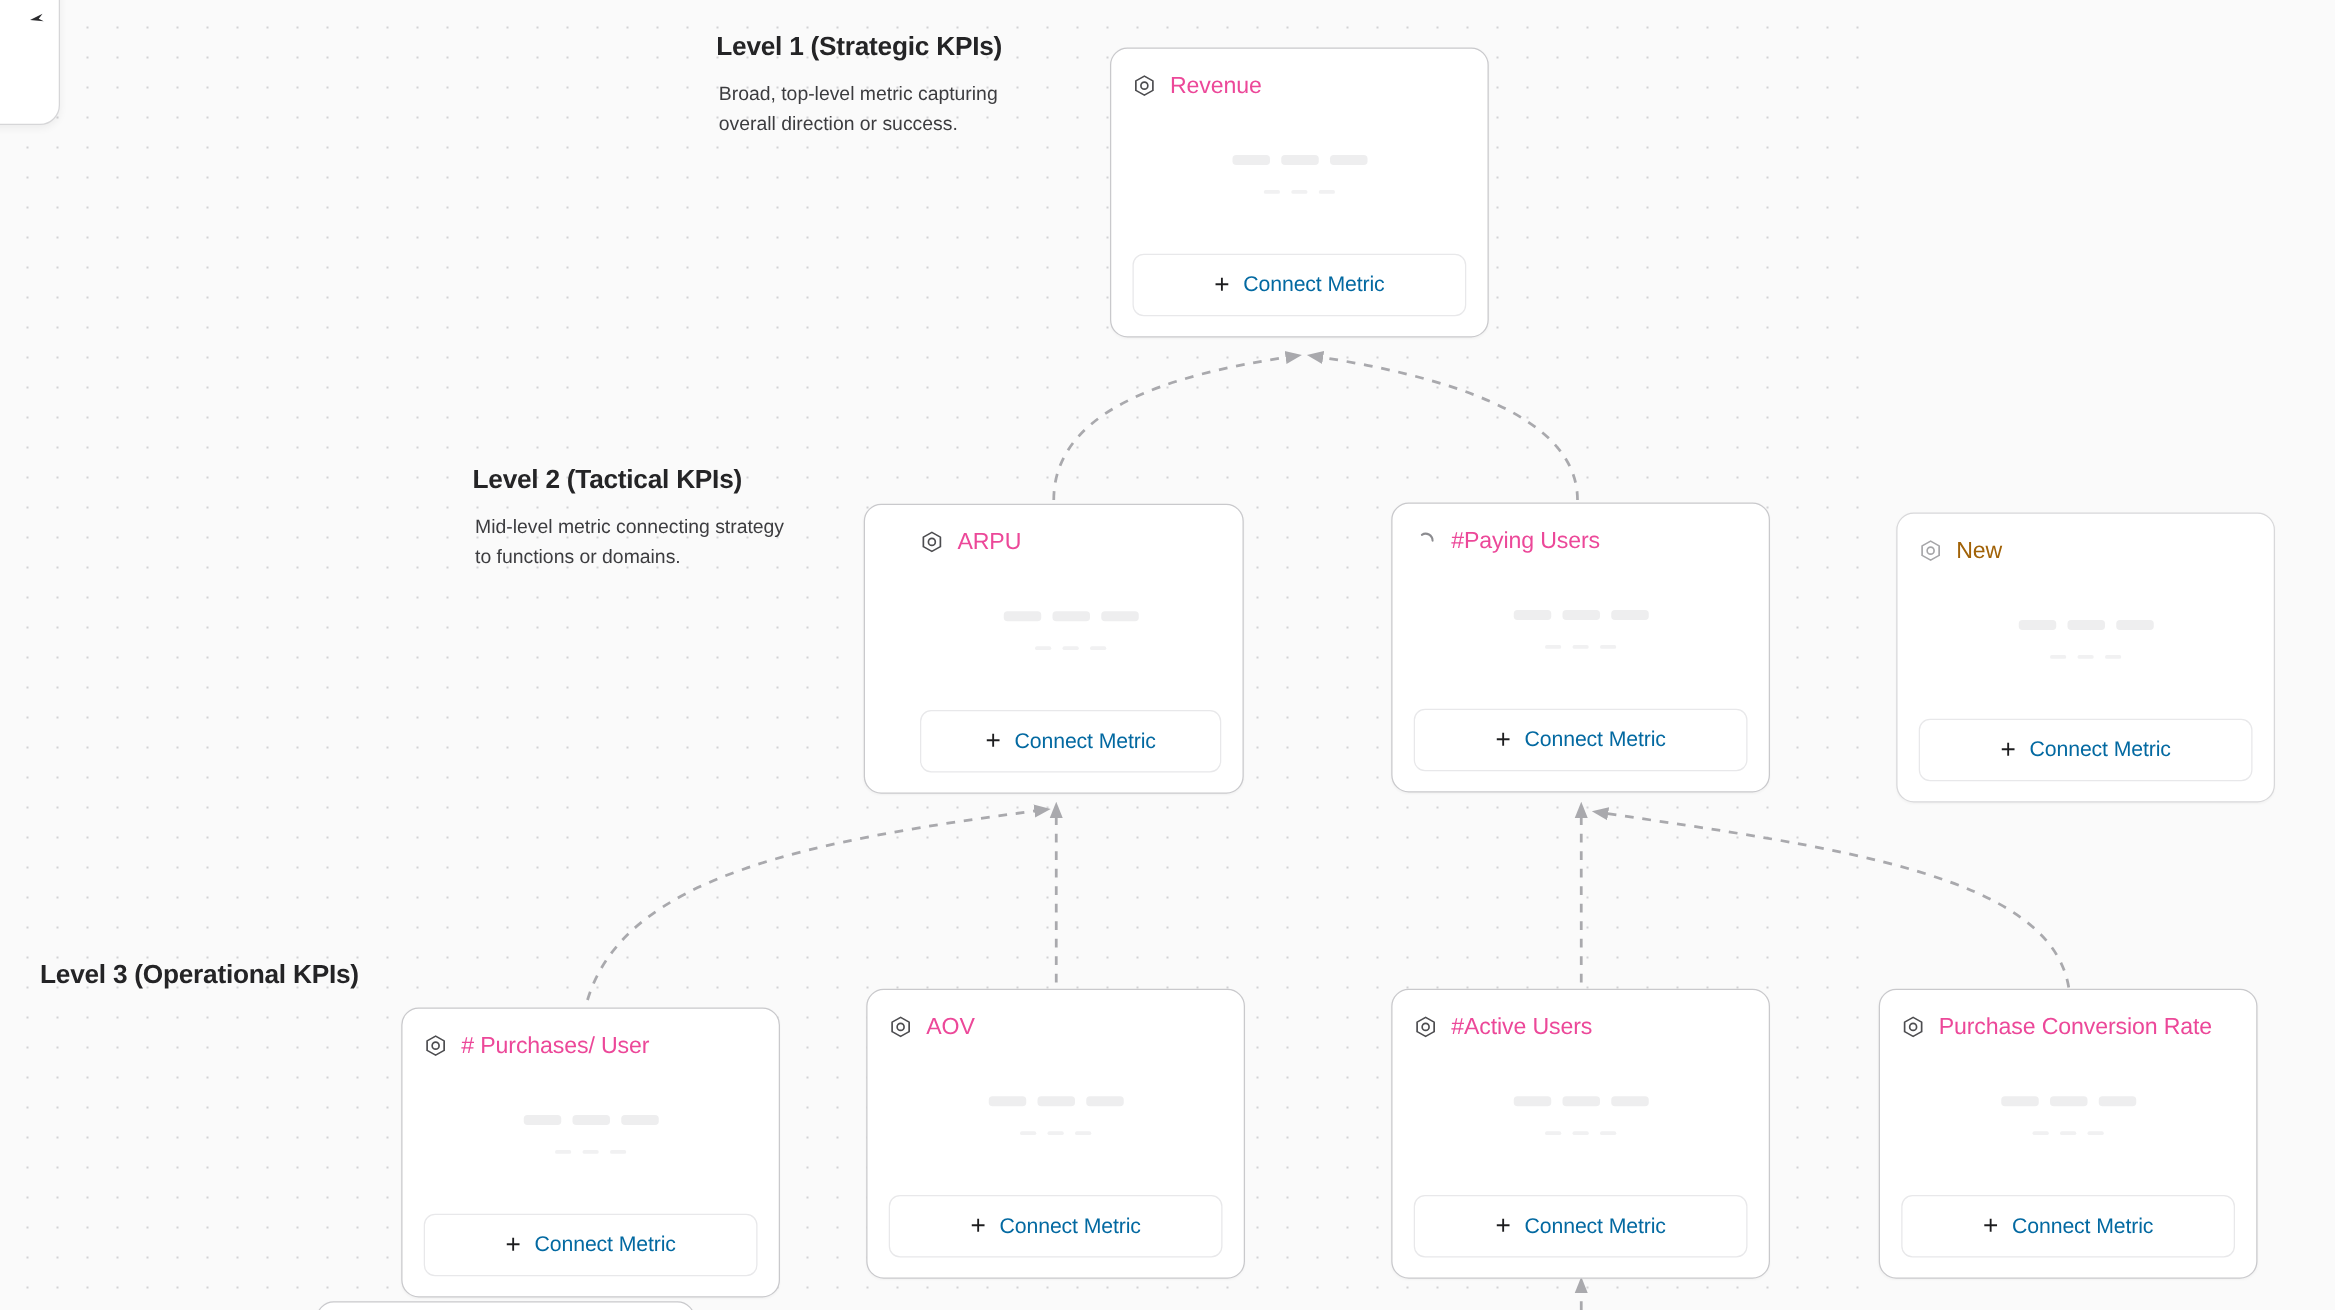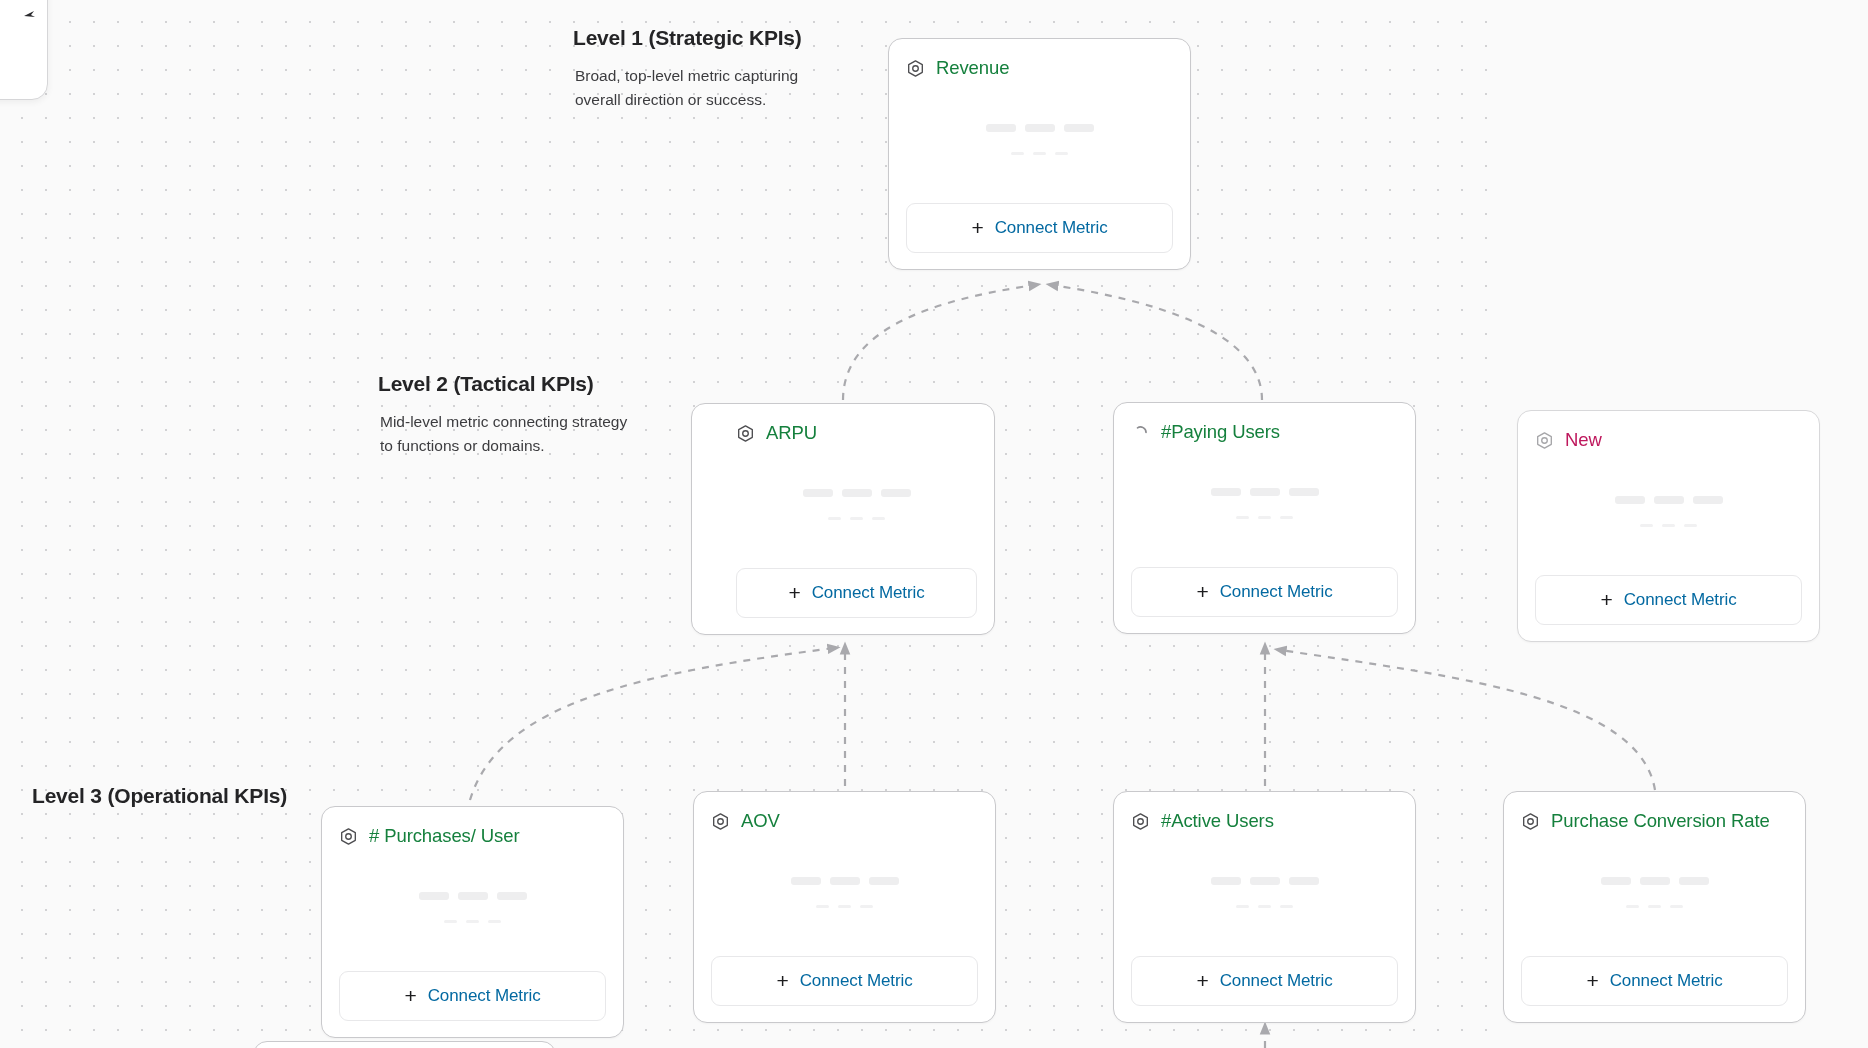--- a/index.html
+++ b/index.html
@@ -65,25 +65,25 @@
   .card-head {
     display: flex;
     align-items: center;
     gap: 11px;
     height: 26px;
     flex: 0 0 auto;
   }
   .card-title {
     font-size: 18.5px;
     font-weight: 500;
-    color: #15803d;
+    color: #ec4899;
     letter-spacing: -0.1px;
     white-space: nowrap;
   }
-  .card-title.muted { color: #be185d; }
+  .card-title.muted { color: #a16207; }
 
   .hex-icon { flex: 0 0 auto; display: block; }
   .spin-icon { flex: 0 0 auto; display: block; }
 
   .card-body {
     flex: 1 1 auto;
     display: flex;
     flex-direction: column;
     align-items: center;
     justify-content: center;
@@ -186,21 +186,21 @@
   <div class="level-label" style="left:573px; top:26px;">
     <div class="level-title">Level 1 (Strategic KPIs)</div>
     <div class="level-desc indent">Broad, top-level metric capturing overall direction or success.</div>
   </div>
 
   <div class="level-label" style="left:378px; top:372px;">
     <div class="level-title">Level 2 (Tactical KPIs)</div>
     <div class="level-desc indent">Mid-level metric connecting strategy to functions or domains.</div>
   </div>
 
-  <div class="level-label" style="left:32px; top:768px;margin-top:16px;">
+  <div class="level-label" style="left:32px; top:768px;">
     <div class="level-title">Level 3 (Operational KPIs)</div>
   </div>
 
   <div class="card" style="left:888px; top:38px; width:303px; height:232px;">
     <div class="card-head">
       <svg class="hex-icon" width="19" height="19" viewBox="0 0 24 24">
         <path d="M12 2.4 L20.6 7.2 L20.6 16.8 L12 21.6 L3.4 16.8 L3.4 7.2 Z" fill="none" stroke="#4d4d50" stroke-width="1.7" stroke-linejoin="round"></path>
         <circle cx="12" cy="12" r="3.5" fill="none" stroke="#4d4d50" stroke-width="1.7"></circle>
       </svg>
       <span class="card-title">Revenue</span>

